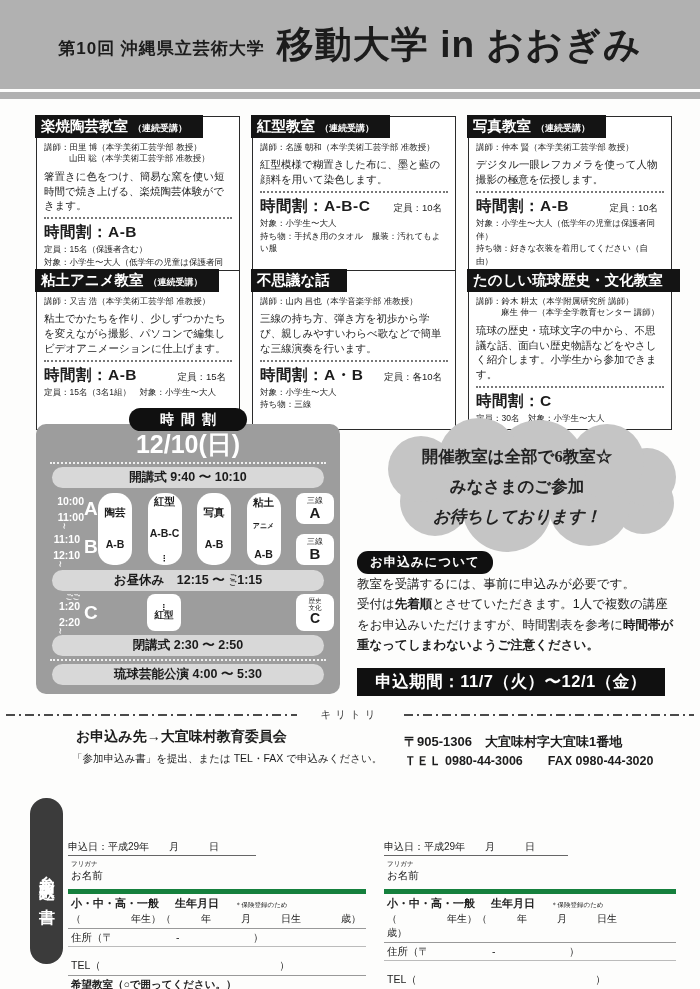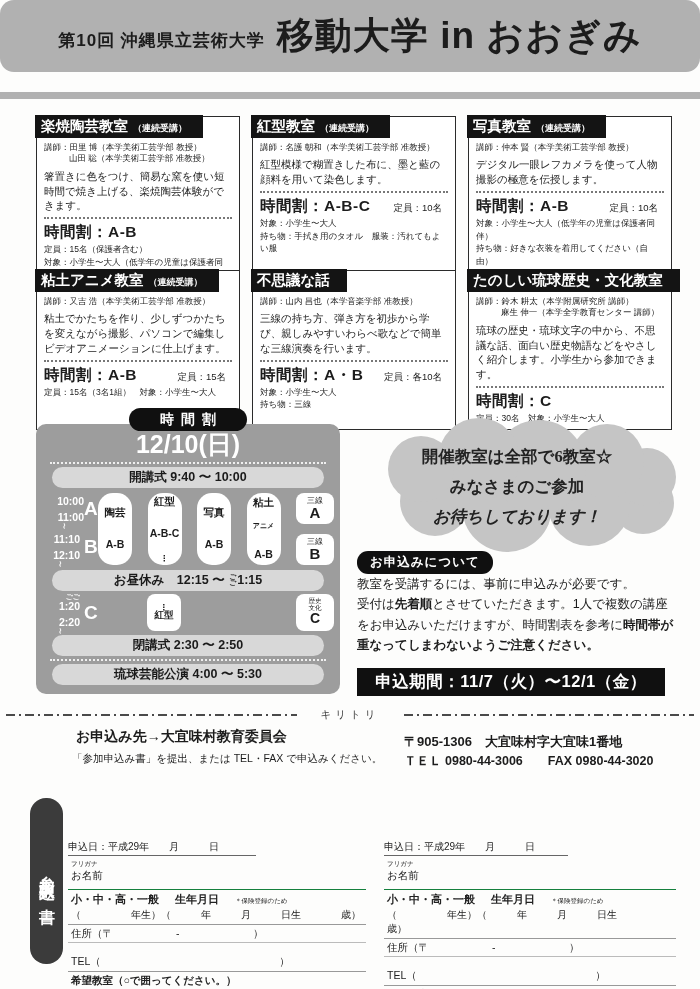--- a/index.html
+++ b/index.html
@@ -2,22 +2,22 @@
 <html><head>
 <meta charset="utf-8">
 <style>
   html,body{margin:0;padding:0;}
   body{
     width:700px;height:989px;position:relative;overflow:hidden;
     background:#fdfdfc;color:#1c1c1c;
     font-family:"Liberation Sans","DejaVu Sans",sans-serif;
   }
   
-  .hdr{position:absolute;left:0;top:0;right:0;height:72px;background:#b1b1b1;
-       display:flex;align-items:center;justify-content:center;gap:12px;border-radius:14px;}
+  .hdr{position:absolute;left:0;top:0;right:0;height:89px;background:#b1b1b1;
+       display:flex;align-items:center;justify-content:center;gap:12px;}
   .hdr-edition{font-size:17px;font-weight:700;letter-spacing:1px;padding-top:8px;}
   .hdr-title{font-size:37px;font-weight:700;letter-spacing:1px;}
   .hdr-strip{position:absolute;left:0;top:92px;right:0;height:7px;background:#b1b1b1;}
 
   
   .crow{position:absolute;left:36px;display:flex;gap:12px;}
   .crow1{top:116px;}
   .crow2{top:270px;}
   .cbox{width:204px;box-sizing:border-box;border:1.5px solid #2b2b2b;background:#fff;
         position:relative;padding:25px 7px 5px 7px;min-height:134px;}
@@ -116,21 +116,21 @@
 
   
   .side-label{position:absolute;left:30px;top:798px;width:33px;height:166px;background:#3b3b3b;
       border-radius:16px;color:#fff;display:flex;align-items:center;justify-content:center;
       writing-mode:vertical-rl;text-orientation:upright;font-size:16px;font-weight:700;letter-spacing:3px;}
   .aform{position:absolute;top:840px;width:298px;color:#222;}
   .aform.left{left:68px;}
   .aform.right{left:384px;width:292px;}
   .af-date{width:63%;border-bottom:1px solid #666;padding-bottom:1px;font-size:10px;}
   .af-furi{font-size:6.5px;margin:4px 0 0 3px;}
-  .af-name{font-size:10.5px;border-bottom:1px solid #15803d;padding:0 0 6px 3px;}
+  .af-name{font-size:10.5px;border-bottom:5px solid #15803d;padding:0 0 6px 3px;}
   .af-cat{font-size:11px;font-weight:700;margin-top:2px;display:flex;gap:16px;align-items:baseline;padding-left:3px;}
   .af-cat .note{font-size:6.5px;font-weight:400;}
   .af-grade{font-size:10px;border-bottom:1px solid #999;padding:1px 0 2px 3px;}
   .af-addr{font-size:10.5px;border-bottom:1px solid #bbb;padding:2px 0 1px 3px;}
   .af-tel{font-size:10.5px;border-bottom:1px solid #999;padding:12px 0 2px 3px;}
   .af-wish{font-size:10.5px;font-weight:700;margin-top:2px;padding-left:3px;}
 </style>
 </head>
 <body>
 
@@ -237,21 +237,21 @@
       <span class="csched">時間割：C</span>
       <span class="ccap"></span>
     </div>
     <div class="cnote">定員：30名　対象：小学生〜大人</div>
   </div>
 </div>
 
 <div class="tt">
   <div class="tt-date">12/10(日)</div>
   <div class="tt-dot"></div>
-  <div class="tt-pill">開講式 9:40 〜 10:00</div>
+  <div class="tt-pill">開講式 9:40 〜 10:10</div>
 
   <div class="tt-rows">
     <div class="tt-time tt-timeA">
       <span>10:00</span>
       <span class="tilde">〜</span>
       <span>11:00</span>
     </div>
     <div class="tt-slot tt-slotA">A</div>
     <div class="tt-time tt-timeB">
       <span>11:10</span>

